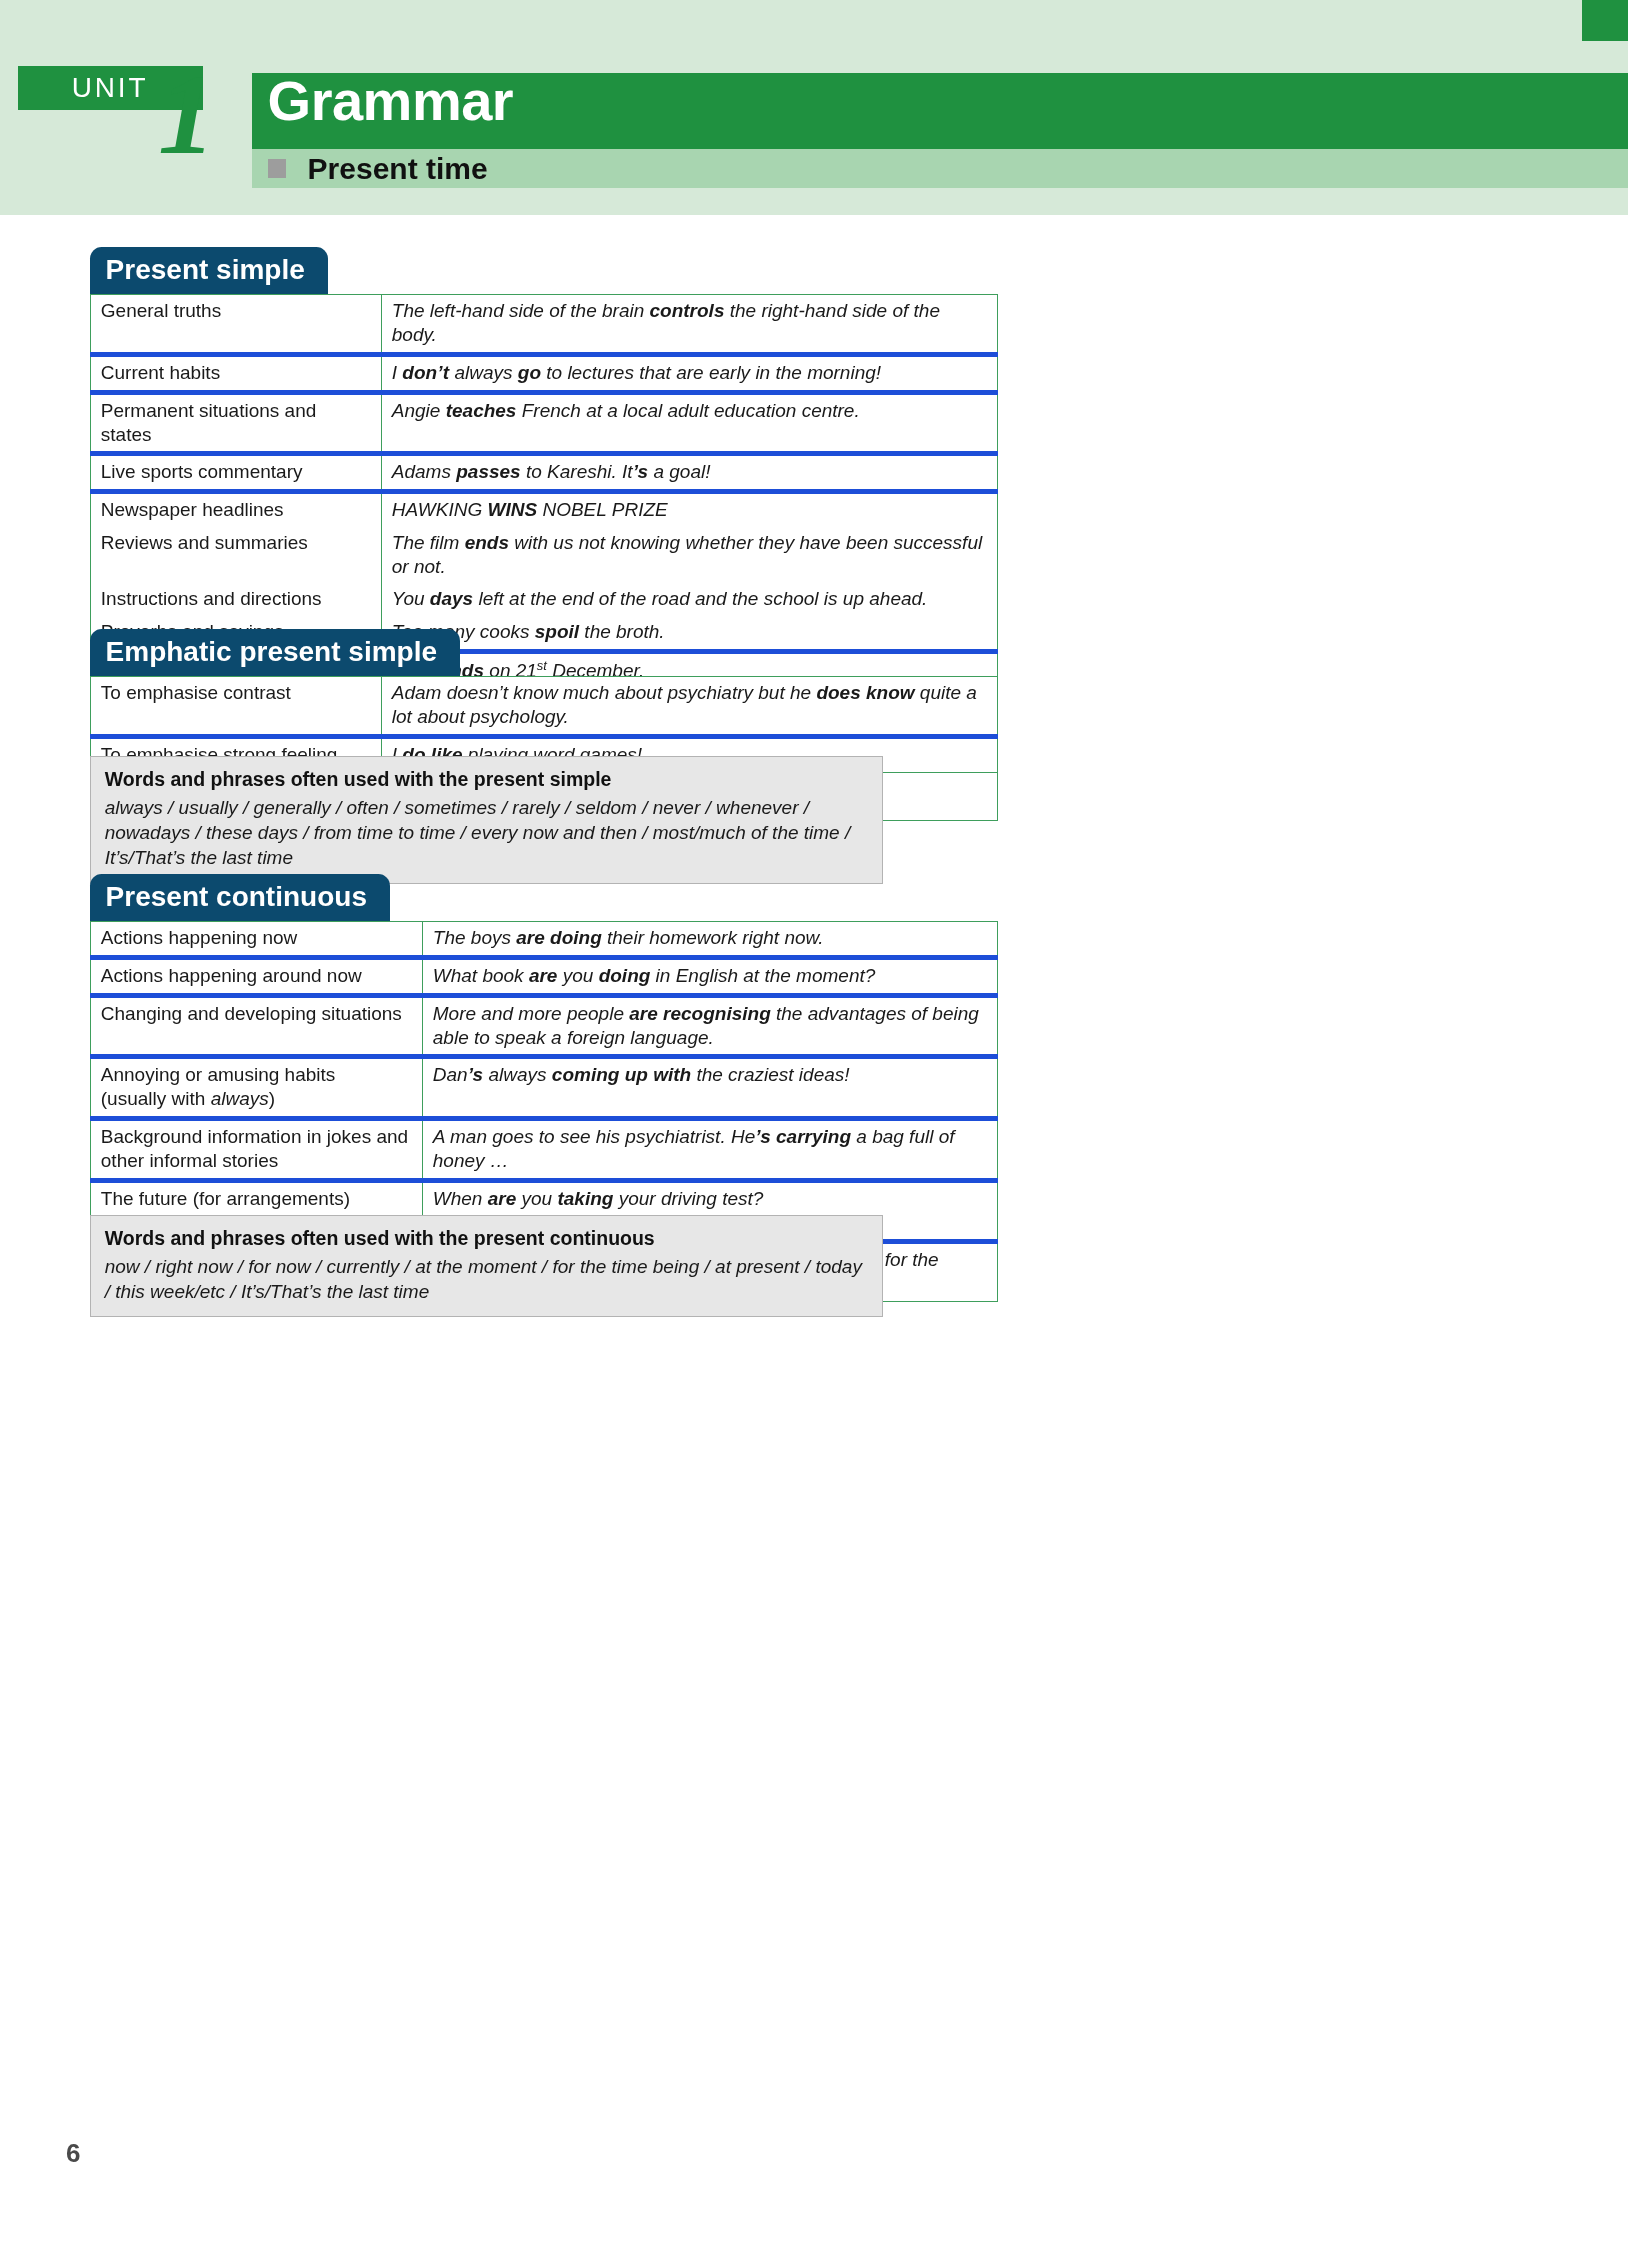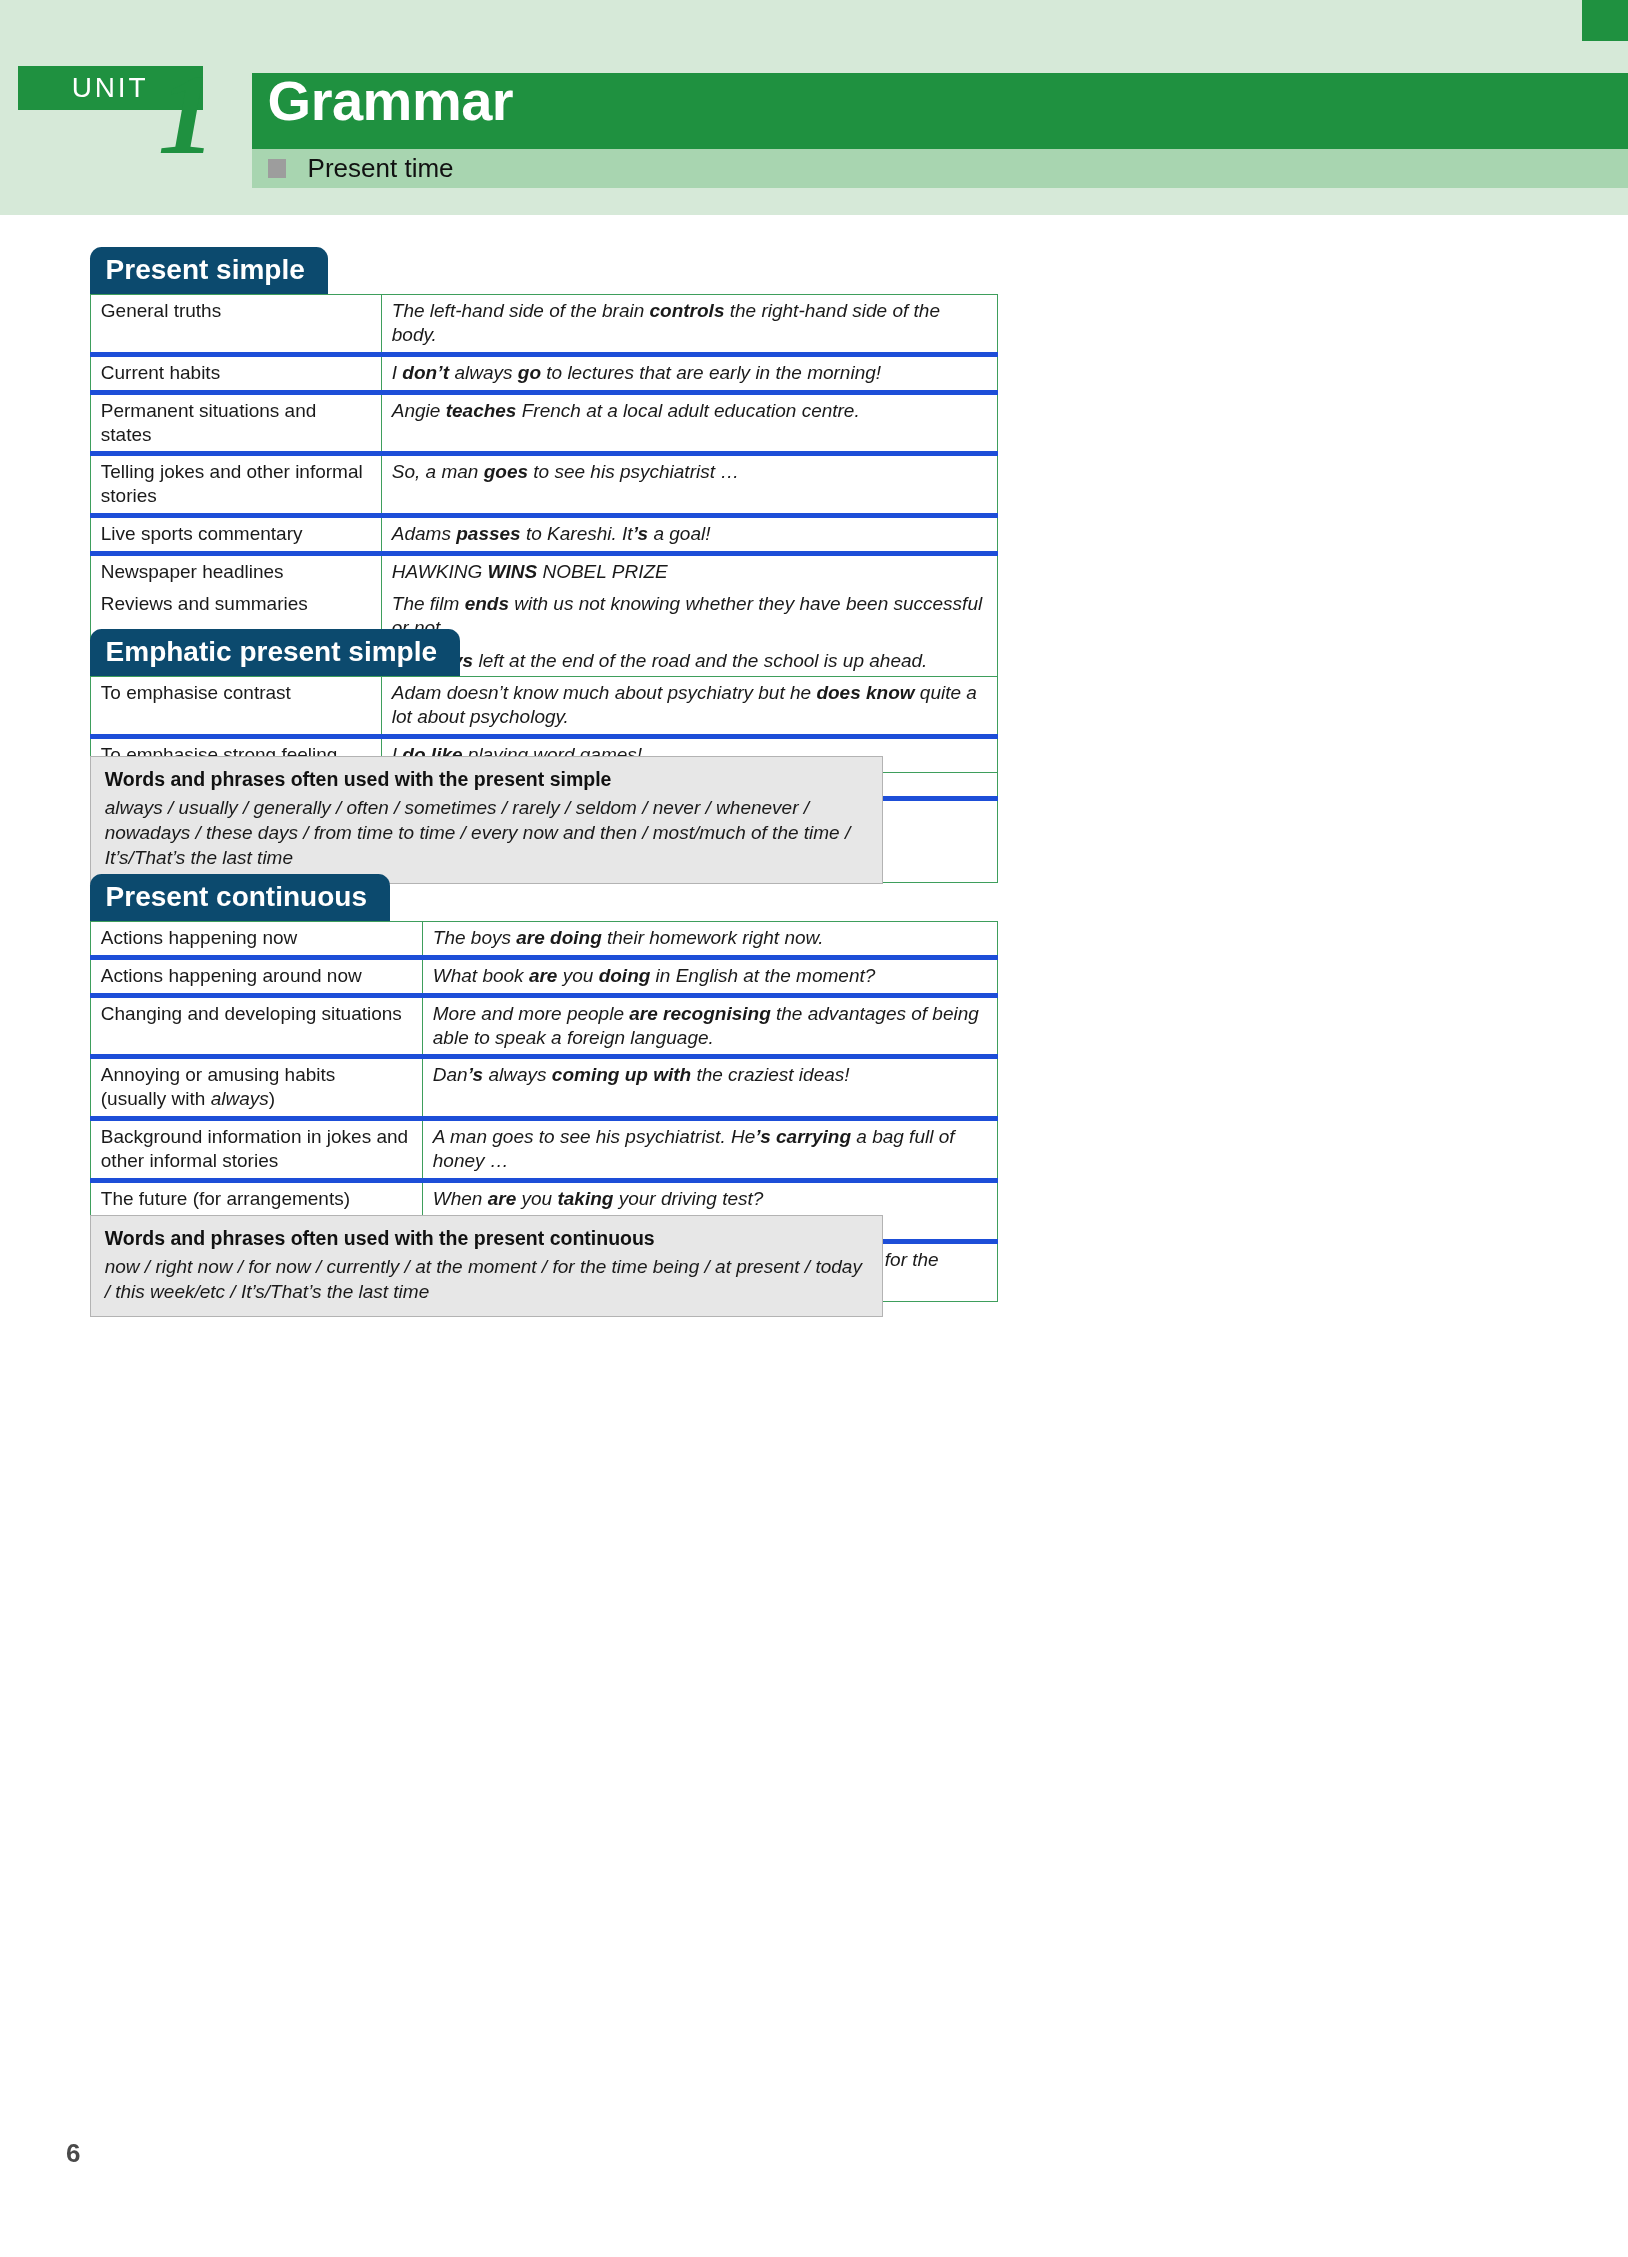--- a/index.html
+++ b/index.html
@@ -88,22 +88,22 @@
     align-items: center;
   }
   .subtitle-square {
     width: 18.5px;
     height: 18.5px;
     background: #9d9d9d;
     margin-left: 15.6px;
     margin-right: 21.5px;
   }
   .subtitle-text {
-    font-size: 26px;
-    font-weight: normal;
+    font-size: 30px;
+    font-weight: bold;
     color: #111111;
   }
 
   
   .section {
     position: absolute;
     left: 90px;
     width: 907px;
   }
   .tab {
@@ -214,24 +214,20 @@
         </tr>
         <tr class="sep">
           <td class="left">Current habits</td>
           <td class="right">I <b>don’t</b> always <b>go</b> to lectures that are early in the morning!</td>
         </tr>
         <tr class="sep">
           <td class="left">Permanent situations and states</td>
           <td class="right">Angie <b>teaches</b> French at a local adult education centre.</td>
         </tr>
         <tr class="sep">
-          <td class="left">Telling jokes and other informal stories</td>
-          <td class="right">So, a man <b>goes</b> to see his psychiatrist …</td>
-        </tr>
-        <tr class="sep">
           <td class="left">Live sports commentary</td>
           <td class="right">Adams <b>passes</b> to Kareshi. It<b>’s</b> a goal!</td>
         </tr>
         <tr class="nosep">
           <td class="left">Newspaper headlines</td>
           <td class="right">HAWKING <b>WINS</b> NOBEL PRIZE</td>
         </tr>
         <tr class="nosep">
           <td class="left">Reviews and summaries</td>
           <td class="right">The film <b>ends</b> with us not knowing whether they have been successful or not.</td>

